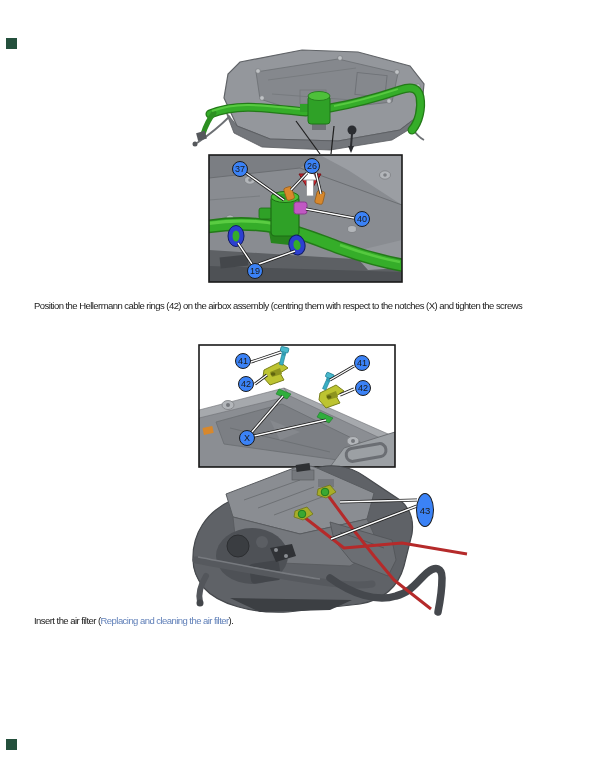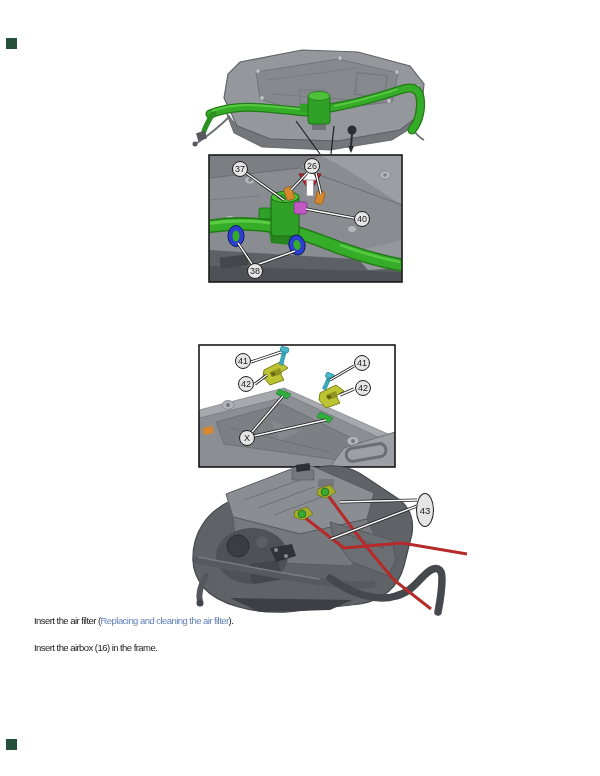--- a/index.html
+++ b/index.html
@@ -15,21 +15,21 @@
     position:absolute;left:34px;width:540px;
     font-size:9.5px;line-height:11.3px;letter-spacing:-0.55px;color:#1b1b1b;
   }
   .para .ln{display:block;white-space:nowrap;}
   .p-rings{top:300px;}
   .p-refit{top:615px;}
   .p-insert{top:642px;}
   .link{color:#5f7fb8;cursor:pointer;}
   .callout{
     position:absolute;width:16px;height:16px;border:1.5px solid #1c1c1c;border-radius:50%;
-    background:#e5e5e5;display:flex;align-items:center;justify-content:center;
+    background:#3b82f6;display:flex;align-items:center;justify-content:center;
     font-size:9px;letter-spacing:0;color:#1b1b1b;box-sizing:border-box;
   }
   .callout.big{width:18px;height:34px;font-size:9.5px;}
   
   .Lb{stroke:#1c1c1c;stroke-width:3;fill:none;}
   .Lw{stroke:#ffffff;stroke-width:1.4;fill:none;}
   .vline{stroke:#1f1f1f;stroke-width:1.2;fill:none;}
 </style>
 </head>
 <body>
@@ -275,36 +275,34 @@
       <path class="Lb" d="M 417,500 L 340,502"></path>
         <path class="Lw" d="M 417,500 L 340,502"></path>
       <path class="Lb" d="M 417,506 L 331,539"></path>
         <path class="Lw" d="M 417,506 L 331,539"></path>
     </g>
   </svg>
 
   <div class="callout" style="left:232px;top:161px">37</div>
   <div class="callout" style="left:304px;top:158px">26</div>
   <div class="callout" style="left:354px;top:211px">40</div>
-  <div class="callout" style="left:247px;top:263px">38</div>
+  <div class="callout" style="left:247px;top:263px">19</div>
 
   <div class="callout" style="left:235px;top:353px">41</div>
   <div class="callout" style="left:354px;top:355px">41</div>
   <div class="callout" style="left:238px;top:376px">42</div>
   <div class="callout" style="left:355px;top:380px">42</div>
   <div class="callout" style="left:239px;top:430px">X</div>
 
   <div class="callout big" style="left:416px;top:493px">43</div>
 
   <div class="para p-rings">
+    <span class="ln">Position the Hellermann cable rings (42) on the airbox assembly (centring them with respect to the notches (X) and tighten the screws</span>
   </div>
 
   <div class="para p-refit">
     <span class="ln">
       <span>Insert the air filter (</span><span class="link">Replacing and cleaning the air filter</span><span>).</span>
     </span>
   </div>
 
-  <div class="para p-insert">
-    <span class="ln">Insert the airbox (16) in the frame.</span>
-  </div>
 
 </div>
 
 </body></html>

